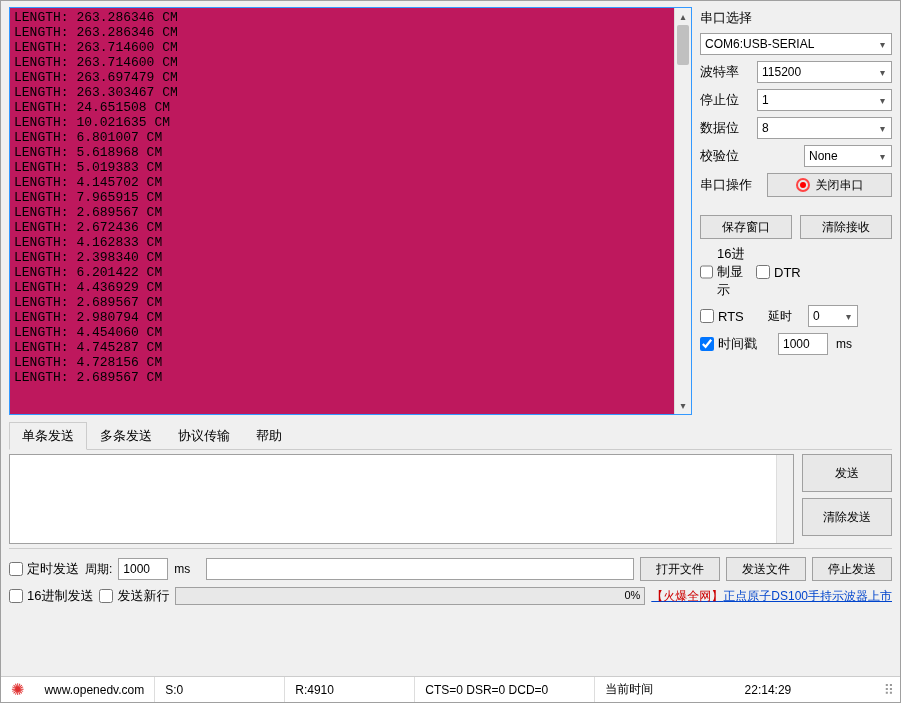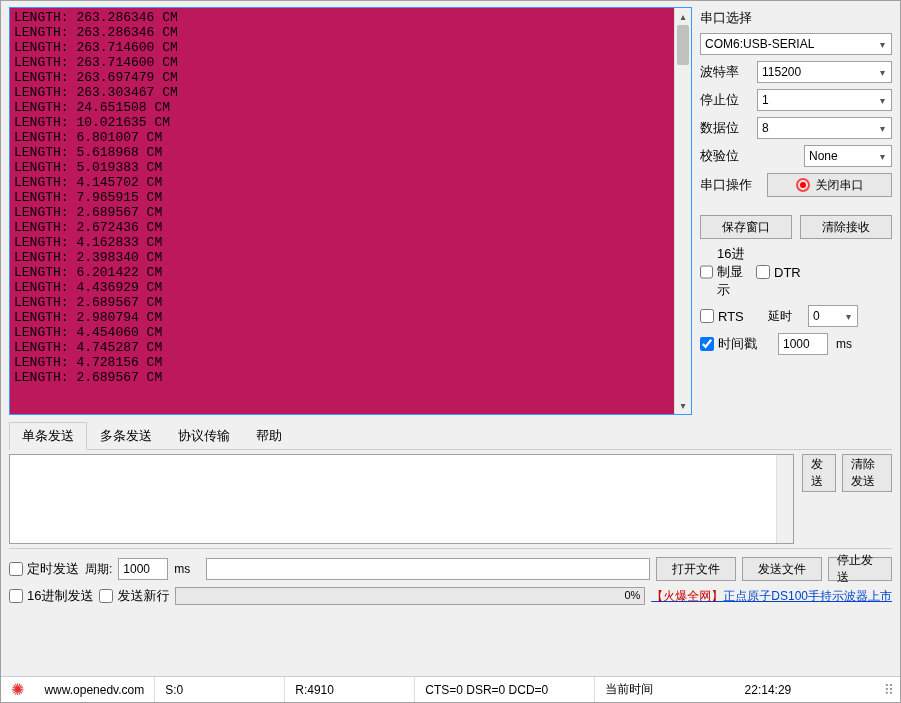--- a/index.html
+++ b/index.html
@@ -120,21 +120,21 @@
   
   .sendarea {
     display:flex; gap:8px; margin-top:4px; height:90px;
   }
   .sendbox {
     flex:1; border:1px solid #a0a0a0; background:#fff; position:relative;
   }
   .sendbox .vscroll2 {
     position:absolute; top:0; right:0; bottom:0; width:17px; background:#f0f0f0; border-left:1px solid #ddd;
   }
-  .sendbtns { width:90px; display:flex; flex-direction:row; gap:6px; justify-content:flex-start;}
+  .sendbtns { width:90px; display:flex; flex-direction:column; gap:6px; justify-content:flex-start;}
   .sendbtns .btn { height:38px; }
   
   .lowrow { display:flex; align-items:center; gap:6px; margin-top:8px; }
   .txt { height:22px; border:1px solid #a0a0a0; background:#fff; padding:0 4px; font-size:12px;}
   .progress { flex:1; height:18px; border:1px solid #a0a0a0; background:#e8e8e8; position:relative; }
   .progress .pct { position:absolute; right:4px; top:1px; font-size:11px;}
   .linkrow { display:flex; align-items:center; gap:6px; margin-top:6px; margin-bottom:6px;}
   .link { color:#0044cc; font-size:12px;}
   .link .hot { color:#c00; }
   
@@ -297,21 +297,21 @@
       <label class="chk">
           <input type="checkbox" style="">
           <span>定时发送</span>
         </label>
       <span>周期:</span>
       <input type="text" class="txt" style="width: 50px;" value="1000">
       <span>ms</span>
       <input type="text" class="txt" style="flex: 1 1 0%; margin-left: 10px;">
       <div class="btn" style="width:80px;">打开文件</div>
       <div class="btn" style="width:80px;">发送文件</div>
-      <div class="btn" style="width:64px;">停止发送</div>
+      <div class="btn" style="width:80px;">停止发送</div>
     </div>
 
     <div class="linkrow">
       <label class="chk">
           <input type="checkbox" style="">
           <span>16进制发送</span>
         </label>
       <label class="chk">
           <input type="checkbox" style="">
           <span>发送新行</span>

